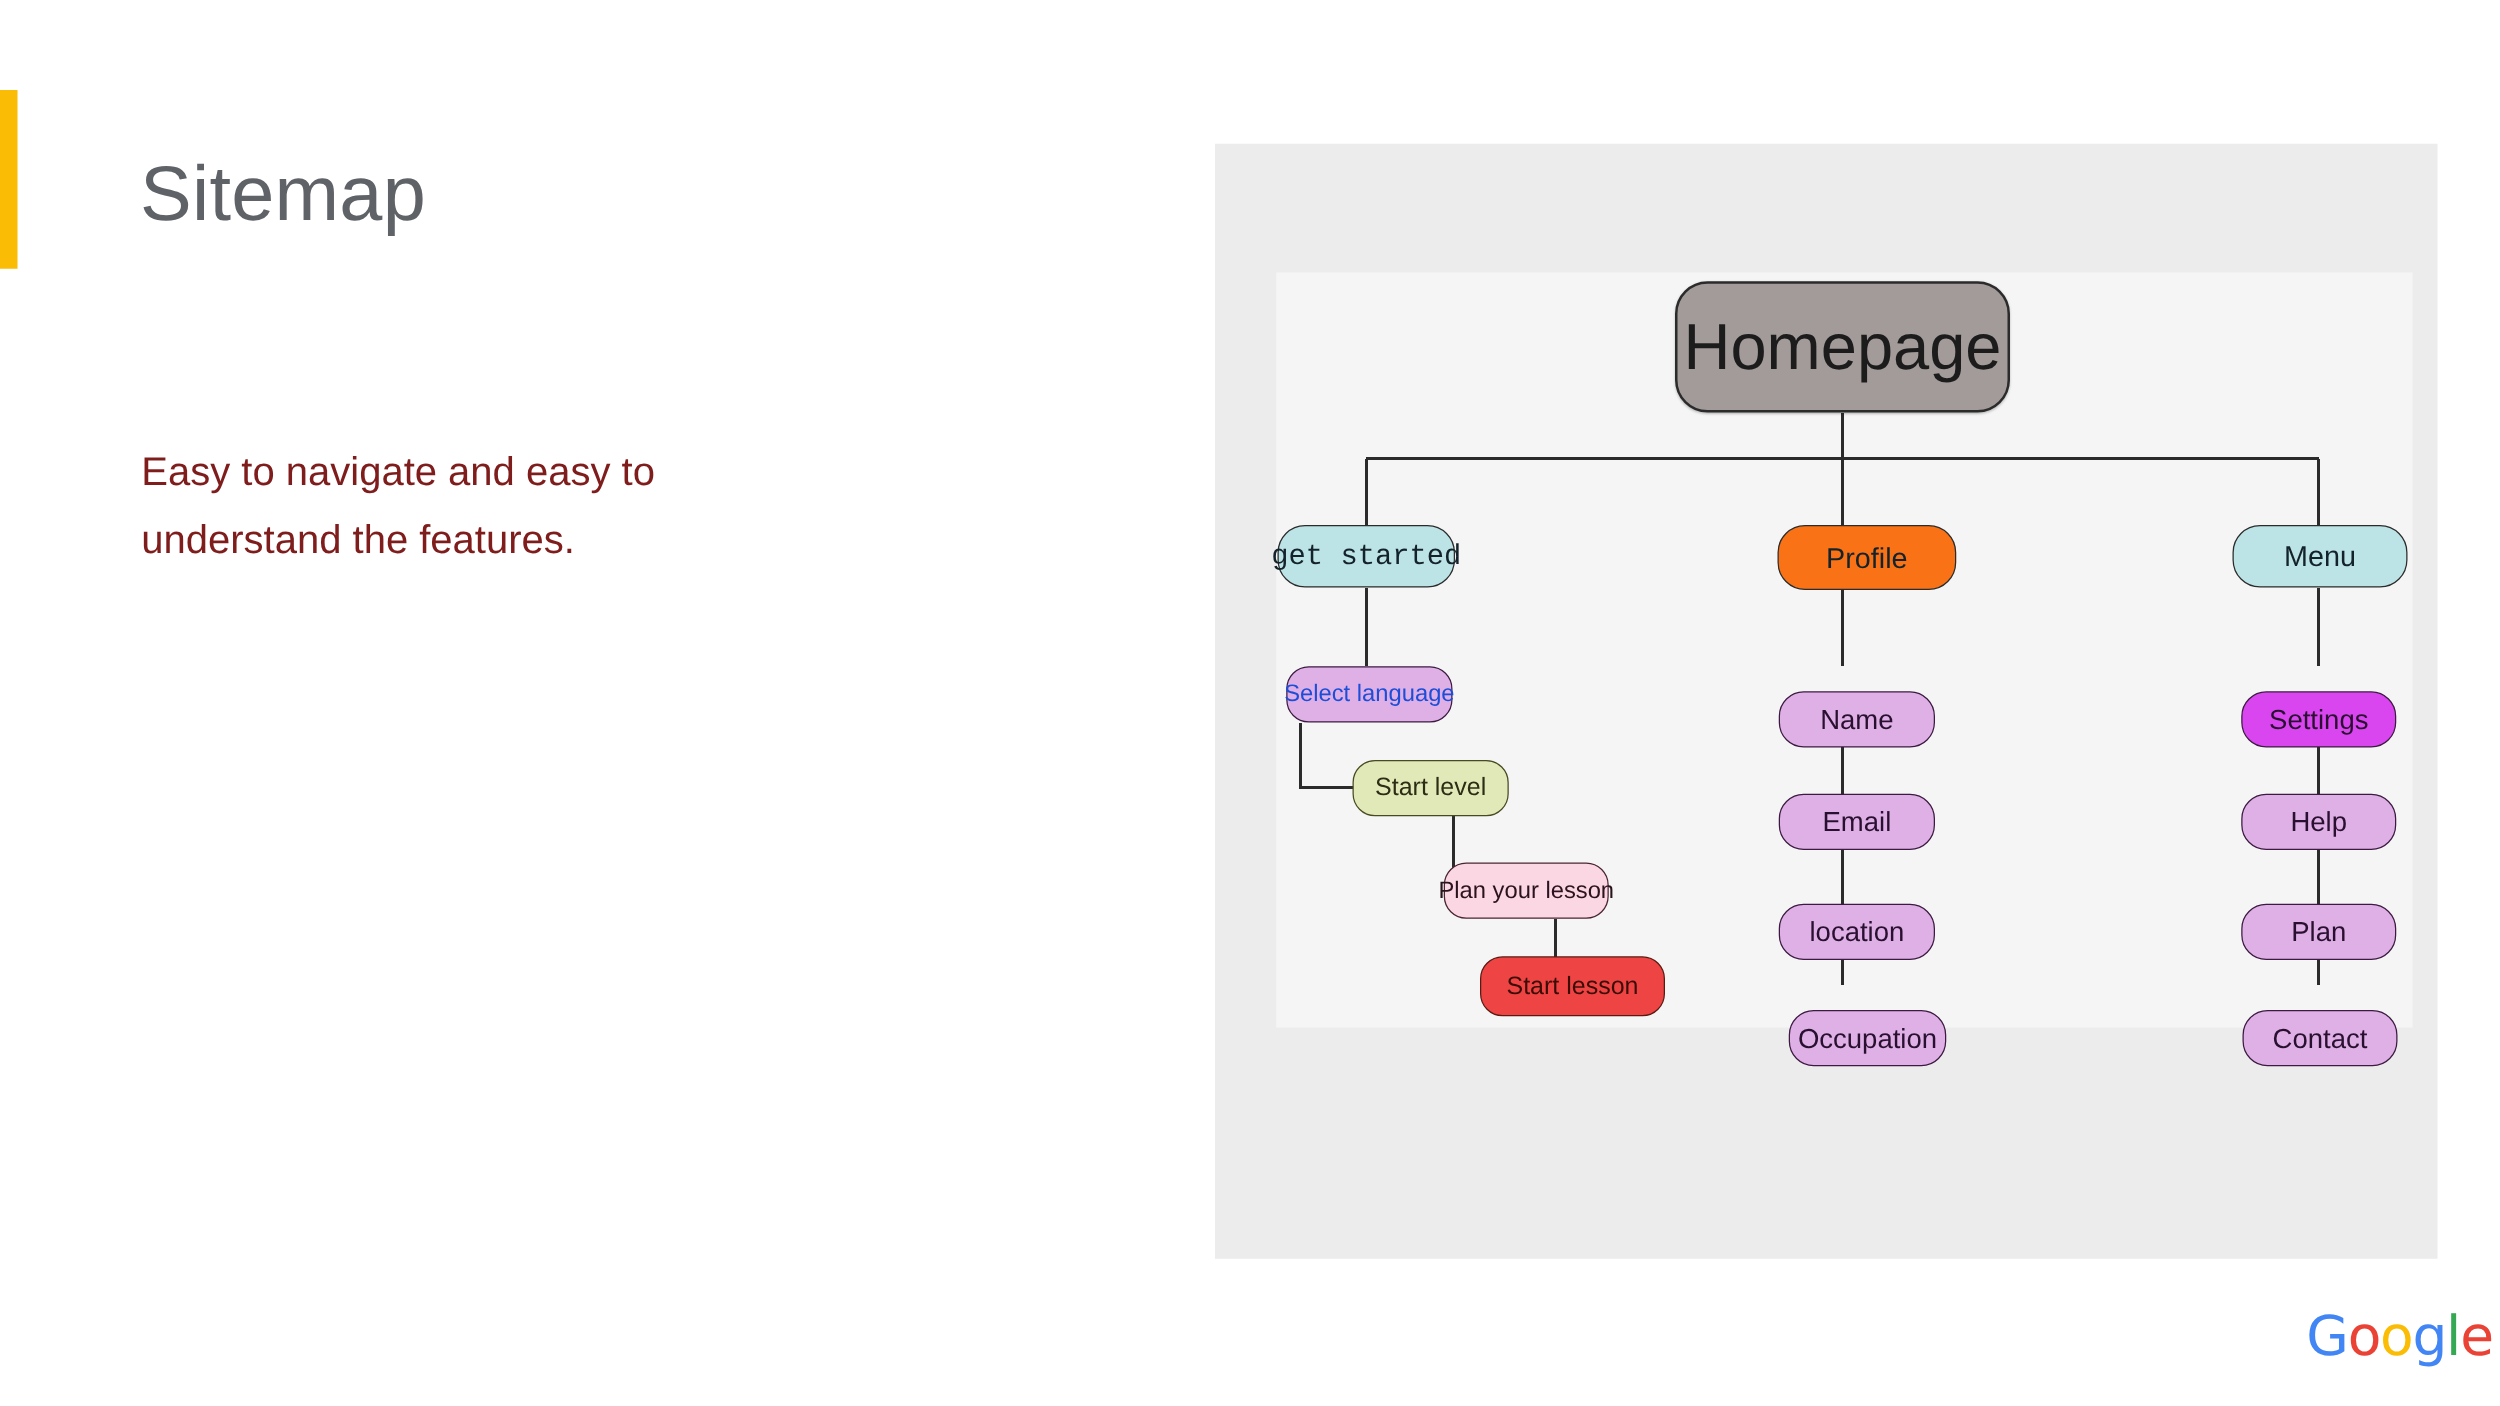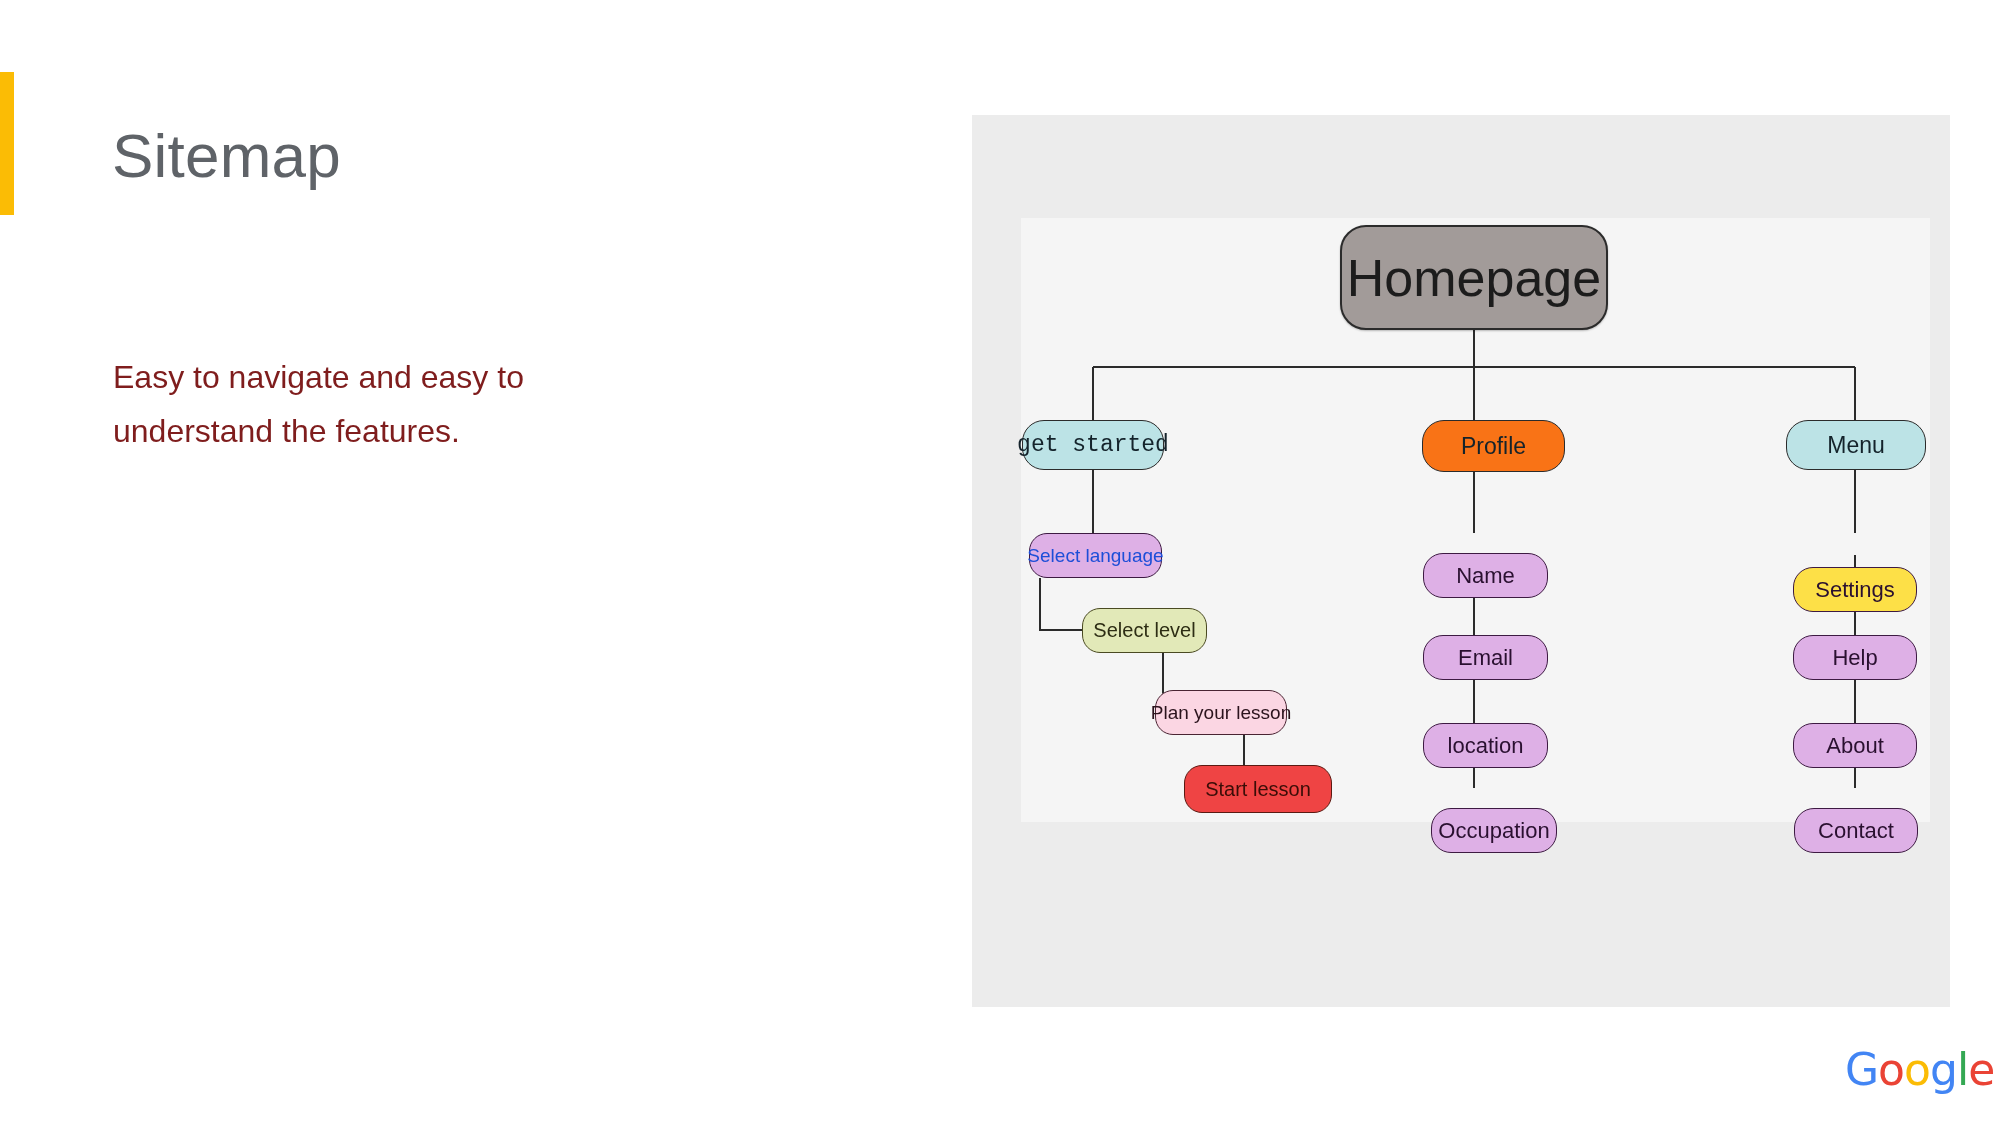--- a/index.html
+++ b/index.html
@@ -207,38 +207,38 @@
     <div class="node root" style="left: 1340px; top: 225px; width: 268px; height: 105px; background: rgb(162, 155, 153);">Homepage</div>
 
     <div class="node level2" style="left: 1022px; top: 420px; width: 142px; height: 50px; background: rgb(188, 227, 230); font-family: Liberation Mono, monospace;">get started</div>
 
     <div class="node level2" style="left: 1422px; top: 420px; width: 143px; height: 52px; background: #f97316;">Profile</div>
 
     <div class="node level2" style="left: 1786px; top: 420px; width: 140px; height: 50px; background: rgb(188, 227, 230);">Menu</div>
 
     <div class="node purple-small" style="left: 1029px; top: 533px; width: 133px; height: 45px; background: rgb(222, 176, 230);">Select language</div>
 
-    <div class="node olive" style="left: 1082px; top: 608px; width: 125px; height: 45px; background: rgb(226, 233, 184);">Select level</div>
+    <div class="node olive" style="left: 1082px; top: 608px; width: 125px; height: 45px; background: rgb(226, 233, 184);">Start level</div>
 
     <div class="node pink" style="left: 1131px; top: 690px; width: 132px; height: 45px; background: rgb(251, 214, 227);">Plan your lesson</div>
 
     <div class="node red" style="left: 1184px; top: 765px; width: 148px; height: 48px; background: #ef4444;">Start lesson</div>
 
     <div class="node purple" style="left: 1423px; top: 533px; width: 125px; height: 45px; background: rgb(222, 176, 230);">Name</div>
 
     <div class="node purple" style="left: 1423px; top: 615px; width: 125px; height: 45px; background: rgb(222, 176, 230);">Email</div>
 
     <div class="node purple" style="left: 1423px; top: 703px; width: 125px; height: 45px; background: rgb(222, 176, 230);">location</div>
 
     <div class="node purple" style="left: 1431px; top: 788px; width: 126px; height: 45px; background: rgb(222, 176, 230);">Occupation</div>
 
-    <div class="node purple" style="left: 1793px; top: 547px; width: 124px; height: 45px; background: #fde047;">Settings</div>
+    <div class="node purple" style="left: 1793px; top: 533px; width: 124px; height: 45px; background: #d946ef;">Settings</div>
 
     <div class="node purple" style="left: 1793px; top: 615px; width: 124px; height: 45px; background: rgb(222, 176, 230);">Help</div>
 
-    <div class="node purple" style="left: 1793px; top: 703px; width: 124px; height: 45px; background: rgb(222, 176, 230);">About</div>
+    <div class="node purple" style="left: 1793px; top: 703px; width: 124px; height: 45px; background: rgb(222, 176, 230);">Plan</div>
 
     <div class="node purple" style="left: 1794px; top: 788px; width: 124px; height: 45px; background: rgb(222, 176, 230);">Contact</div>
 
   </div>
 </div>
 
 <div id="google-logo"><span style="color: rgb(66, 133, 244);">G</span><span style="color: rgb(234, 67, 53);">o</span><span style="color: rgb(251, 188, 5);">o</span><span style="color: rgb(66, 133, 244);">g</span><span style="color: rgb(52, 168, 83);">l</span><span style="color: rgb(234, 67, 53);">e</span></div>
 
 </body></html>

